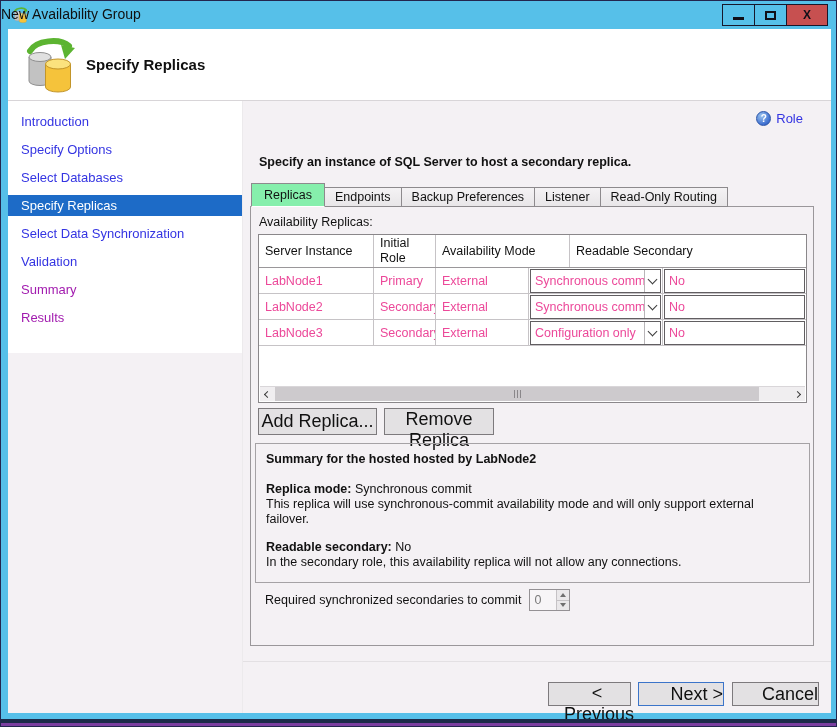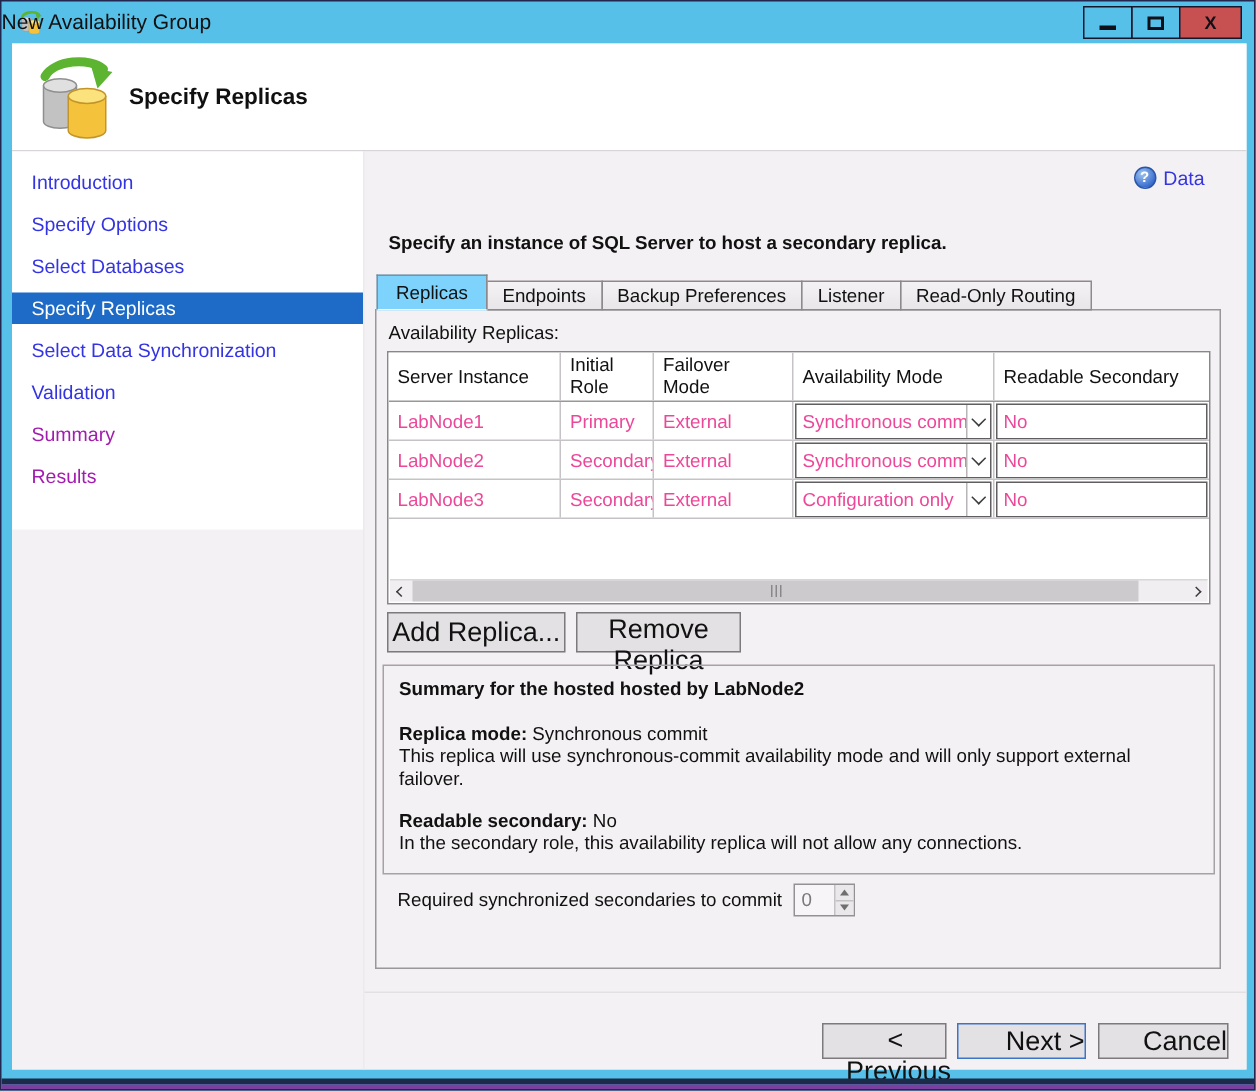--- a/index.html
+++ b/index.html
@@ -33,21 +33,21 @@
 
   
   .content { position:absolute; left:234px; top:72px; right:0; bottom:0; background:#f4f1f4; border-left:1px solid #eceaec; }
   .help-link { position:absolute; top:10px; right:28px; display:flex; align-items:center; font-size:13px; color:#3434e2; cursor:default; }
   .help-icon { width:15px; height:15px; border-radius:50%; background:radial-gradient(circle at 35% 30%, #9cc5ef, #3e6fd0 70%, #2b55a8); color:#fff; font-size:10px; font-weight:700; display:flex; align-items:center; justify-content:center; margin-right:5px; border:1px solid #2b55a8; }
   .instruction { position:absolute; left:16px; top:54px; font-size:12.5px; font-weight:700; color:#111; }
 
   
   .tabstrip { position:absolute; left:9px; top:84px; height:22px; display:flex; align-items:flex-end; z-index:2; }
   .tab { height:20px; padding:0 10px; font-size:12.5px; color:#111; background:linear-gradient(#f4f2f4,#e8e6e8); border:1px solid #8d8a8d; margin-left:-1px; display:flex; align-items:center; white-space:nowrap; cursor:default; }
-  .tab.active { height:24px; background:#7dd3fc; border-bottom:1px solid #ffffff; position:relative; z-index:3; padding:0 12px; }
+  .tab.active { height:24px; background:#86efac; border-bottom:1px solid #ffffff; position:relative; z-index:3; padding:0 12px; }
 
   .tabpage { position:absolute; left:7px; top:105px; width:564px; height:440px; border:1px solid #9a979a; background:#f4f1f4; z-index:1; }
   .grid-label { position:absolute; left:8px; top:8px; font-size:12.5px; color:#111; }
 
   
   .grid { position:absolute; left:7px; top:27px; width:549px; height:169px; border:1px solid #8a878a; background:#ffffff; overflow:hidden; }
   .grid-header { display:flex; height:33px; background:#ffffff; border-bottom:1px solid #9a979a; }
   .gh-cell { display:flex; align-items:center; padding-left:6px; font-size:12.5px; color:#111; border-right:1px solid #c6c3c6; overflow:hidden; white-space:normal; }
   .gh-cell .narrow { display:block; width:58px; line-height:1.2; }
   .grid-row { display:flex; height:26px; border-bottom:1px solid #c6c3c6; }
@@ -155,21 +155,21 @@
         <div class="nav-item link">Validation</div>
         <div class="nav-item disabled">Summary</div>
         <div class="nav-item disabled">Results</div>
       </div>
     </div>
 
     <div class="content">
 
       <div class="help-link">
         <span class="help-icon">?</span>
-        <span>Data</span>
+        <span>Role</span>
       </div>
 
       <div class="instruction">Specify an instance of SQL Server to host a secondary replica.</div>
 
       <div class="tabstrip">
         <div class="tab active">Replicas</div>
         <div class="tab">Endpoints</div>
         <div class="tab">Backup Preferences</div>
         <div class="tab">Listener</div>
         <div class="tab">Read-Only Routing</div>
@@ -177,23 +177,20 @@
 
       <div class="tabpage">
 
         <div class="grid-label">Availability Replicas:</div>
 
         <div class="grid">
           <div class="grid-header">
             <div class="gh-cell c-server">Server Instance</div>
             <div class="gh-cell c-role">
                 <span class="narrow">Initial Role</span>
-              </div>
-            <div class="gh-cell c-fail">
-                <span class="narrow">Failover Mode</span>
               </div>
             <div class="gh-cell c-avail">Availability Mode</div>
             <div class="gh-cell c-read">Readable Secondary</div>
           </div>
 
           <div class="grid-row">
             <div class="g-cell c-server">LabNode1</div>
             <div class="g-cell c-role">Primary</div>
             <div class="g-cell c-fail">External</div>
             <div class="g-cell c-avail cell-combo">

